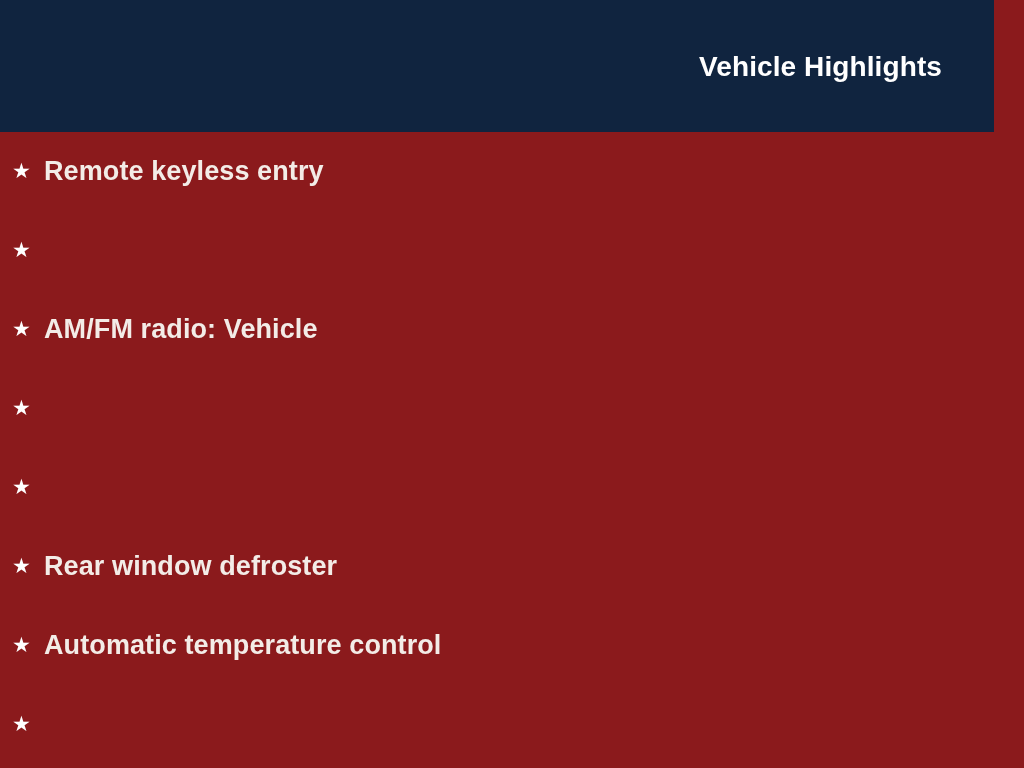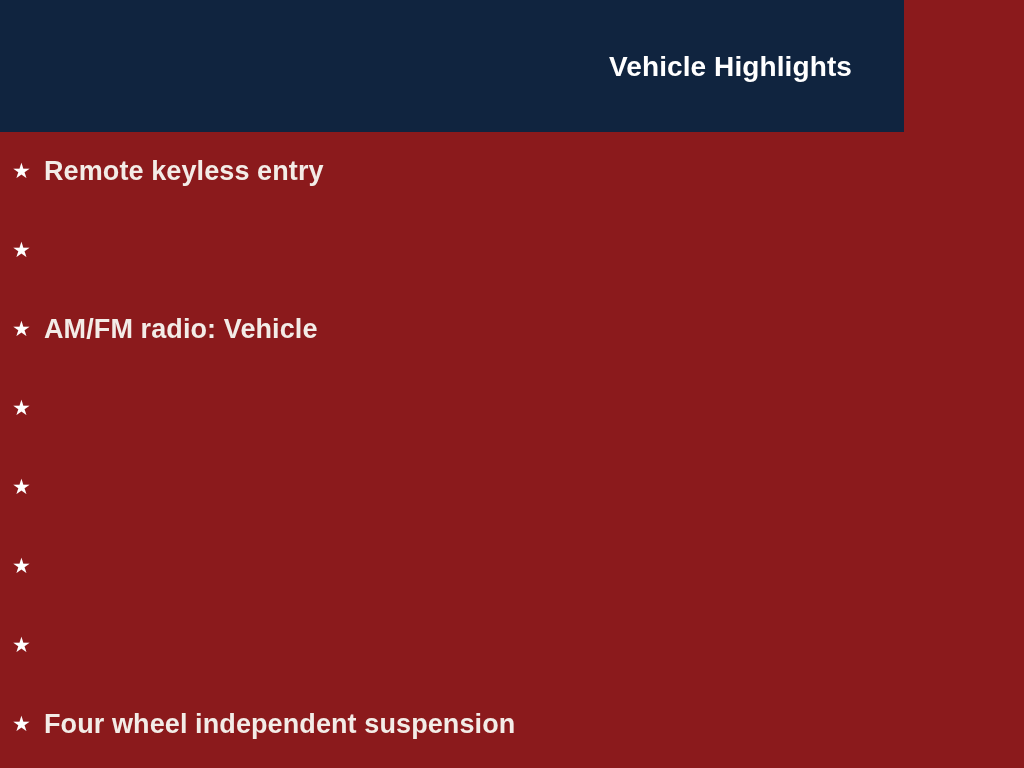--- a/index.html
+++ b/index.html
@@ -15,21 +15,21 @@
     background: #8b1a1c;
     font-family: "Liberation Sans", sans-serif;
     -webkit-font-smoothing: antialiased;
   }
 
   
   .header-band {
     position: absolute;
     top: 0;
     left: 0;
-    width: 904px;
+    width: 994px;
     height: 132px;
     background: #10243f;
     display: flex;
     align-items: center;
     justify-content: flex-end;
     box-sizing: border-box;
     padding-right: 52px;
   }
   .slide-title {
     color: #ffffff;
@@ -114,27 +114,28 @@
       <li class="highlight-item">
         <span class="star-bullet">★</span>
       </li>
 
       <li class="highlight-item">
         <span class="star-bullet">★</span>
       </li>
 
       <li class="highlight-item">
         <span class="star-bullet">★</span>
+        <span class="item-label">Rear window defroster</span>
       </li>
 
       <li class="highlight-item">
         <span class="star-bullet">★</span>
+        <span class="item-label">Automatic temperature control</span>
       </li>
 
       <li class="highlight-item">
         <span class="star-bullet">★</span>
-        <span class="item-label">Four wheel independent suspension</span>
       </li>
 
     </ul>
   </div>
 
 </div>
 
 </body></html>

